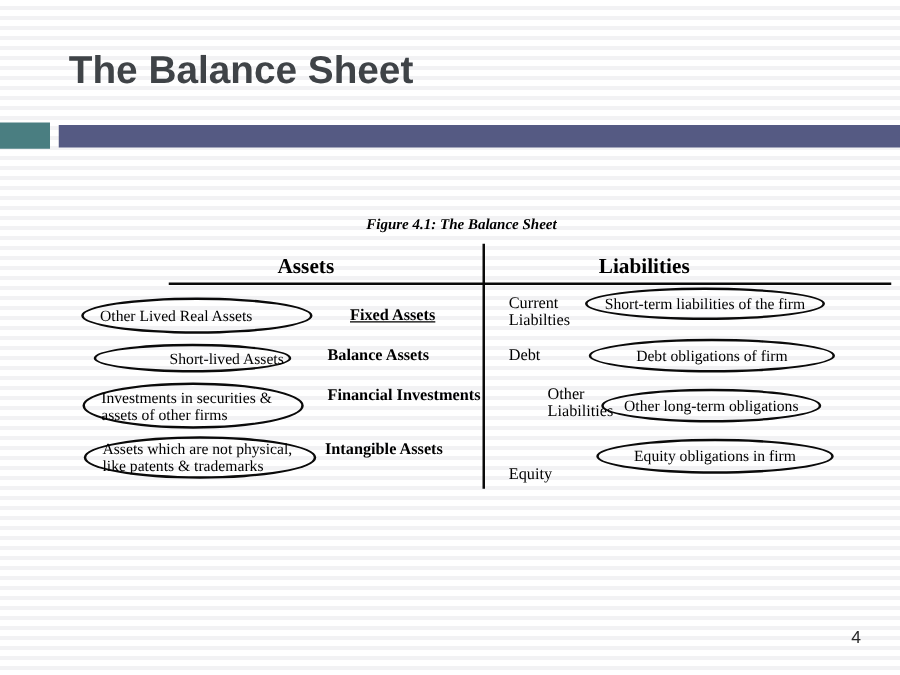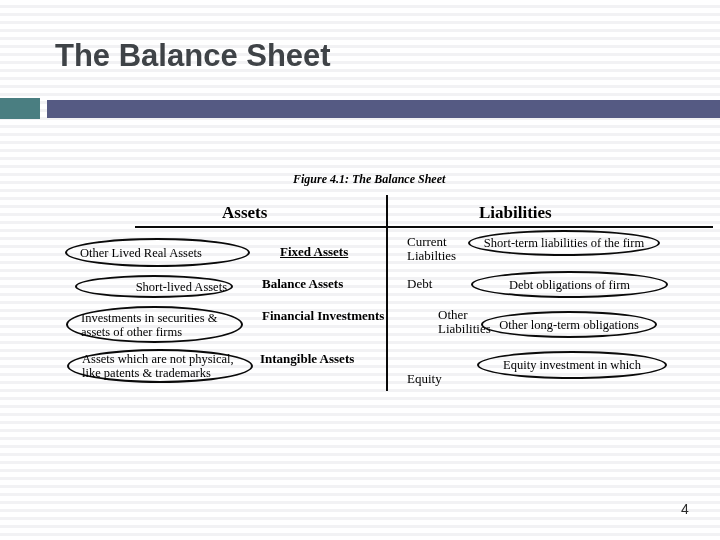--- a/index.html
+++ b/index.html
@@ -102,19 +102,19 @@
       <span>Debt obligations of firm</span>
     </div>
 
     <div class="row-label l3">Other Liabilities</div>
     <div class="oval right-style l3">
       <span>Other long-term obligations</span>
     </div>
 
     <div class="row-label l4">Equity</div>
     <div class="oval right-style l4">
-      <span>Equity investment in which</span>
+      <span>Equity obligations in firm</span>
     </div>
   </div>
 
   <div class="page-number">4</div>
 
 </div>
 
 </body></html>

